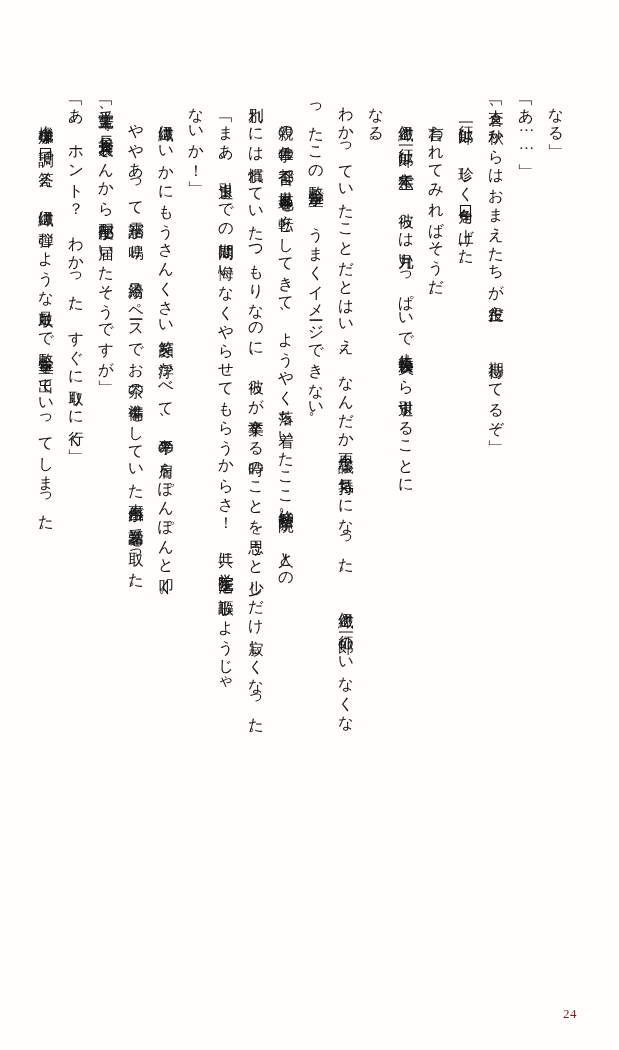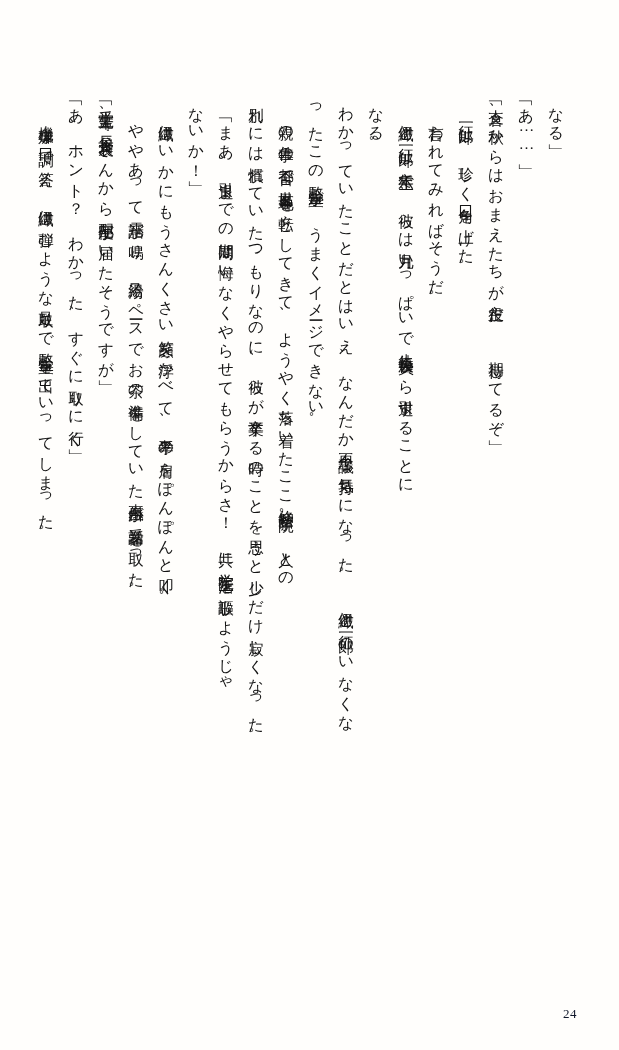--- a/index.html
+++ b/index.html
@@ -57,21 +57,21 @@
   
   .indent-1 { padding-top: 17px; }
   .indent-0 { padding-top: 0px; }
 
   .page-number {
     position: absolute;
     right: 42px;
     bottom: 28px;
     font-size: 13px;
     font-family: "Liberation Serif", "DejaVu Serif", serif;
-    color: #0f172a;
+    color: #7f1d1d;
     letter-spacing: 0.5px;
   }
 </style>
 </head>
 <body>
 
 <div class="page">
 
   <div class="text-block">
 

